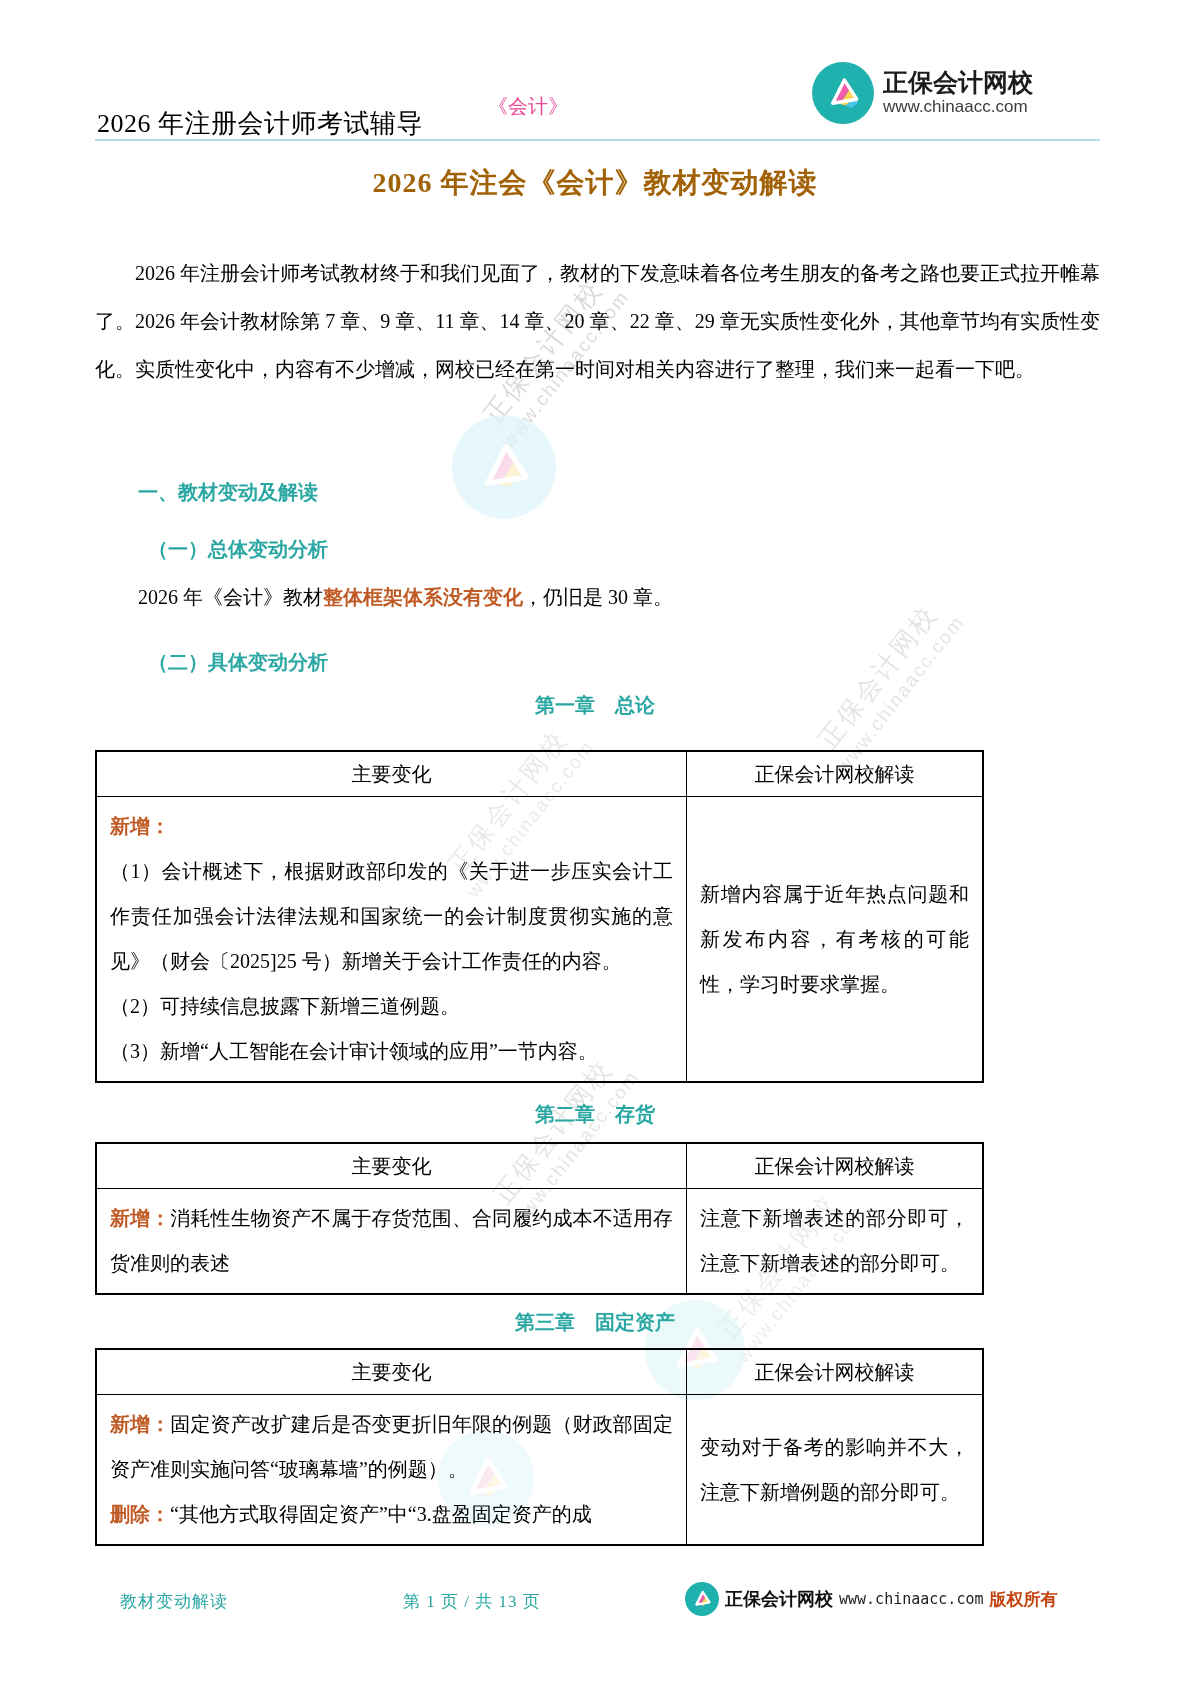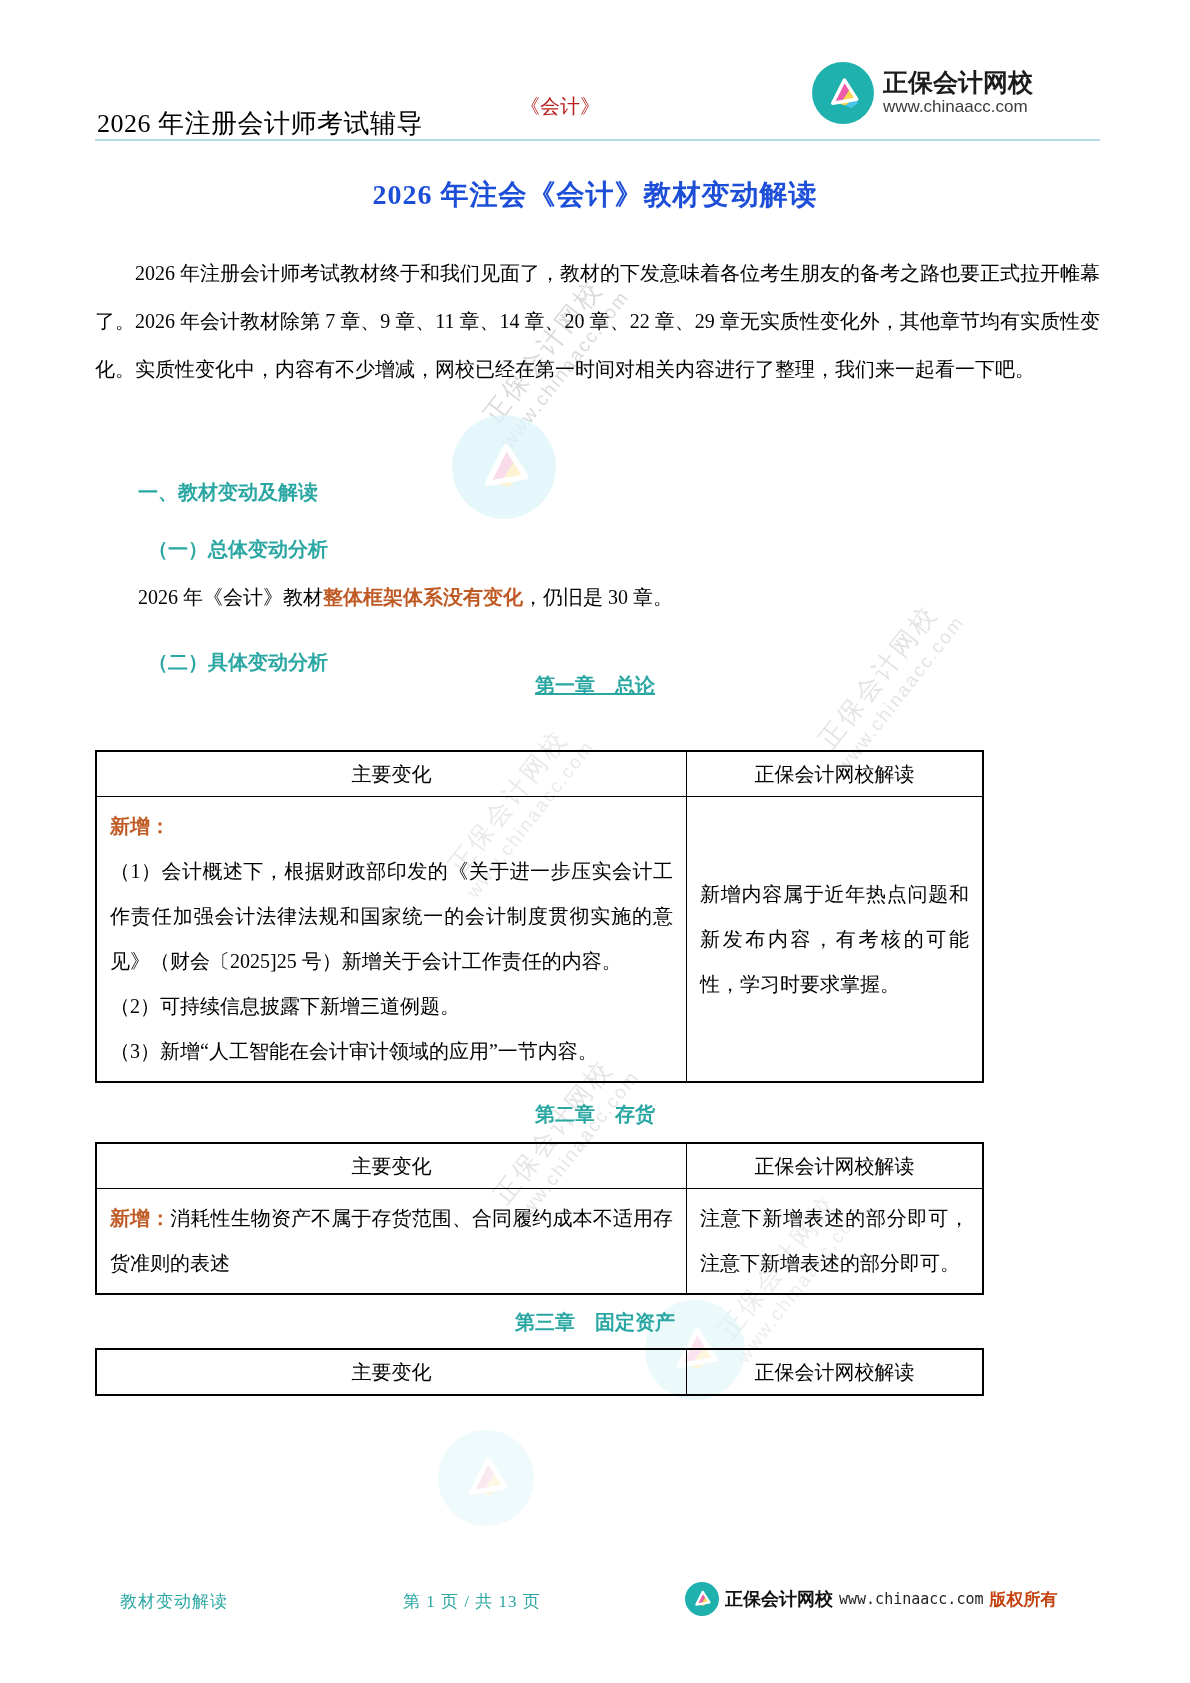--- a/index.html
+++ b/index.html
@@ -3,38 +3,38 @@
 <meta charset="utf-8">
 <style>
   html,body{margin:0;padding:0;background:#9e9e9e;}
   .page{
     position:relative;width:1190px;height:1683px;margin:0 auto;background:#ffffff;
     font-family:"Liberation Serif","DejaVu Serif",serif;color:#000;overflow:hidden;
   }
   .layer{position:absolute;z-index:1;}
   
   .hdr-course{top:106px;left:97px;font-size:26px;letter-spacing:.5px;}
-  .hdr-subject{top:93px;left:520px;font-size:20px;color:#b91c1c;}
+  .hdr-subject{top:93px;left:488px;font-size:20px;color:#ec4899;}
   .logo-block{top:62px;left:812px;display:flex;align-items:center;gap:9px;}
   .logo-circle{width:62px;height:62px;border-radius:50%;background:#1fb1ae;display:flex;align-items:center;justify-content:center;flex:0 0 auto;}
   .logo-text .brand{font-family:"Liberation Sans",sans-serif;font-weight:bold;font-size:25px;color:#1c1c1c;line-height:28px;}
   .logo-text .site{font-family:"Liberation Sans",sans-serif;font-size:17px;color:#3c3c3c;line-height:22px;}
   .hdr-rule{top:139px;left:95px;width:1005px;border-top:2px solid #b5dde8;}
   
-  .doc-title{top:176px;left:0;width:1190px;text-align:center;font-size:28px;font-weight:bold;color:#1d4ed8;letter-spacing:1px;}
+  .doc-title{top:164px;left:0;width:1190px;text-align:center;font-size:28px;font-weight:bold;color:#a16207;letter-spacing:1px;}
   .intro{top:249px;left:95px;width:1005px;font-size:20px;line-height:48px;text-align:justify;text-indent:2em;}
   
   .sec-h{font-size:20px;font-weight:bold;color:#2aa7a2;}
   .h1{top:479px;left:138px;}
   .h11{top:536px;left:148px;}
   .h12{top:649px;left:148px;}
   .overall{top:584px;left:138px;font-size:20px;}
   .hl{color:#c05a24;font-weight:bold;}
   .ch-heading{left:0;width:1190px;text-align:center;font-size:20px;font-weight:bold;color:#2aa7a2;}
-  .ch1{top:672px;text-decoration:underline;} .ch2{top:1101px;} .ch3{top:1309px;}
+  .ch1{top:692px;} .ch2{top:1101px;} .ch3{top:1309px;}
   
   table.tbl{left:95px;width:889px;border-collapse:collapse;table-layout:fixed;border:2px solid #000;}
   .t1{top:750px;} .t2{top:1142px;} .t3{top:1348px;}
   table.tbl td{border:1px solid #000;font-size:20px;vertical-align:middle;}
   .col-l{width:587px;}
   .th-cell{text-align:center;height:42px;line-height:42px;}
   .body-cell{padding:7px 13px;line-height:45px;text-align:justify;}
   .body-cell p{margin:0;}
   .olabel{color:#c05a24;font-weight:bold;}
   
@@ -170,20 +170,27 @@
   </tbody>
     </table>
 
   <div class="layer ch-heading ch3">第三章　固定资产</div>
   <table class="layer tbl t3">
     <tbody>
         <tr>
       <td class="col-l th-cell">主要变化</td>
       <td class="th-cell">正保会计网校解读</td>
     </tr>
+    <tr>
+      <td class="col-l body-cell">
+        <p><span class="olabel">新增：</span><span>固定资产改扩建后是否变更折旧年限的例题（财政部固定资产准则实施问答“玻璃幕墙”的例题）。</span></p>
+        <p><span class="olabel">删除：</span><span>“其他方式取得固定资产”中“3.盘盈固定资产的成</span></p>
+      </td>
+      <td class="body-cell">变动对于备考的影响并不大，注意下新增例题的部分即可。</td>
+    </tr>
   </tbody>
     </table>
 
   <div class="layer footer">
     <span class="f-doc">教材变动解读</span>
     <span class="f-page">第 1 页 / 共 13 页</span>
     <span class="f-right">
       <span class="f-circle">
         <svg width="24" height="24" viewBox="0 0 64 64">
           <polygon points="18,46 34,14 42,26 28,48" fill="#ef5da8"></polygon>

